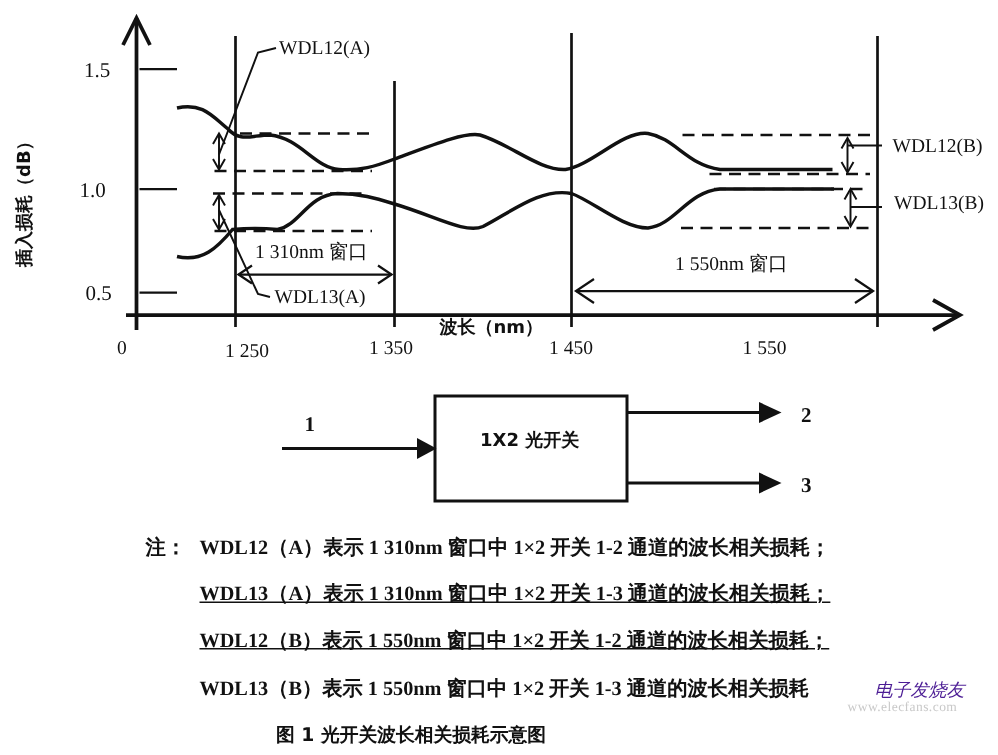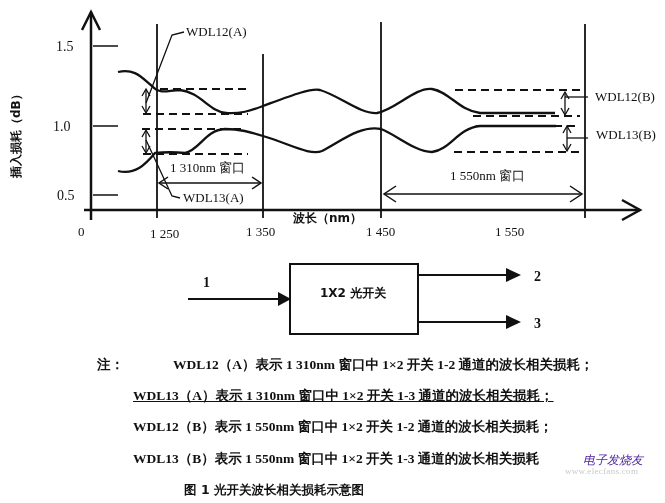--- a/index.html
+++ b/index.html
@@ -121,22 +121,22 @@
     <polygon points="506,268 521,275 506,282" fill="#111"></polygon>
     <text x="534" y="281" font-size="14" font-weight="bold">2</text>
     <line x1="418" y1="322" x2="508" y2="322" stroke="#111" stroke-width="2"></line>
     <polygon points="506,315 521,322 506,329" fill="#111"></polygon>
     <text x="534" y="328" font-size="14" font-weight="bold">3</text>
   </g>
 </svg>
 
 <div class="notes">
   <span class="note-line" style="left:97px; top:356px;">注：</span>
-  <span class="note-line" style="left:133px; top:356px;margin-left:40px;">WDL12（A）表示 1 310nm 窗口中 1×2 开关 1-2 通道的波长相关损耗；</span>
+  <span class="note-line" style="left:133px; top:356px;">WDL12（A）表示 1 310nm 窗口中 1×2 开关 1-2 通道的波长相关损耗；</span>
   <span class="note-line" style="left:133px; top:387px;text-decoration:underline;">WDL13（A）表示 1 310nm 窗口中 1×2 开关 1-3 通道的波长相关损耗；</span>
-  <span class="note-line" style="left:133px; top:418px;">WDL12（B）表示 1 550nm 窗口中 1×2 开关 1-2 通道的波长相关损耗；</span>
+  <span class="note-line" style="left:133px; top:418px;text-decoration:underline;">WDL12（B）表示 1 550nm 窗口中 1×2 开关 1-2 通道的波长相关损耗；</span>
   <span class="note-line" style="left:133px; top:450px;">WDL13（B）表示 1 550nm 窗口中 1×2 开关 1-3 通道的波长相关损耗</span>
 </div>
 
 <div class="caption">图 1    光开关波长相关损耗示意图</div>
 
 <div class="watermark-logo">电子发烧友</div>
 <div class="watermark">www.elecfans.com</div>
 
 </body></html>

